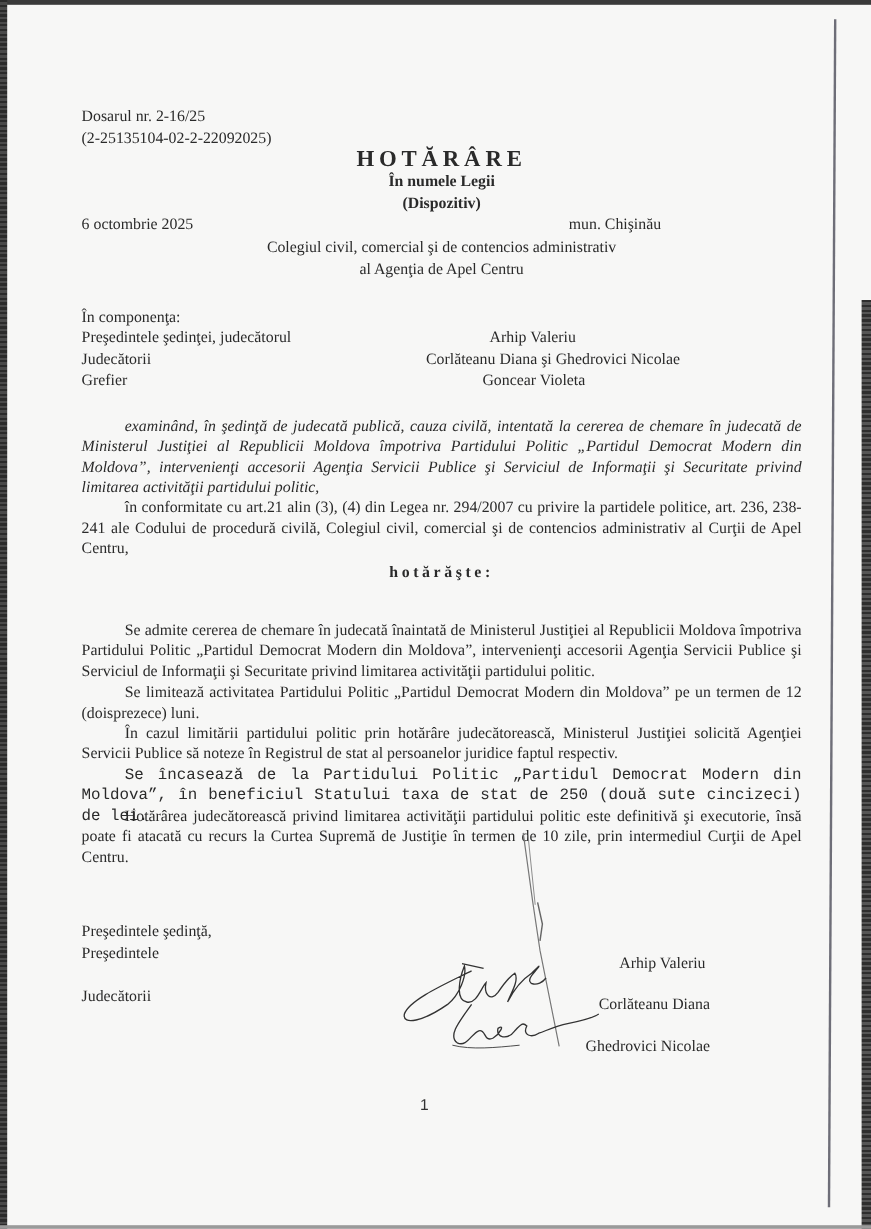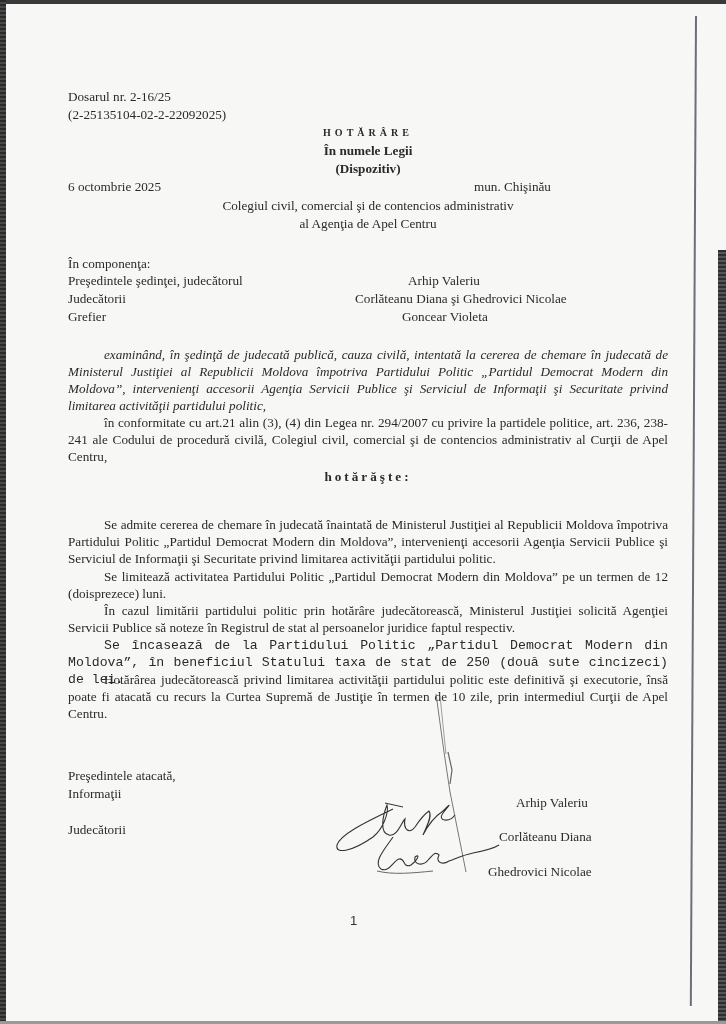--- a/index.html
+++ b/index.html
@@ -26,21 +26,21 @@
     .rule-right {
       position: absolute; left: 695px; top: 16px; width: 2px; height: 990px;
       background: #6e6e78; transform: rotate(0.3deg); transform-origin: top;
     }
     .page {
       position: absolute; left: 68px; top: 88px; width: 600px;
       font-size: 13.2px; line-height: 17px;
     }
     .abs { position: absolute; white-space: nowrap; }
     .center { left: 0; right: 0; text-align: center; }
-    .title { font-weight: bold; letter-spacing: 4px; font-size: 10px; }
+    .title { font-weight: bold; letter-spacing: 4px; font-size: 19px; }
     .bold { font-weight: bold; }
     .para {
       position: absolute; left: 0; width: 600px; text-align: justify;
       text-indent: 36px; margin: 0;
     }
     .spaced { letter-spacing: 3px; font-weight: bold; }
     .sig-svg { position: absolute; }
     .page-num { font-family: "Liberation Sans", sans-serif; font-size: 13px; color: #333; }
   </style>
 </head>
@@ -75,22 +75,22 @@
   <p class="para" style="top:258px;font-style:italic;">examinând, în şedinţă de judecată publică, cauza civilă, intentată la cererea de chemare în judecată de Ministerul Justiţiei al Republicii Moldova împotriva Partidului Politic „Partidul Democrat Modern din Moldova”, intervenienţi accesorii Agenţia Servicii Publice şi Serviciul de Informaţii şi Securitate privind limitarea activităţii partidului politic,</p>
   <p class="para" style="top:326px;">în conformitate cu art.21 alin (3), (4) din Legea nr. 294/2007 cu privire la partidele politice, art. 236, 238-241 ale Codului de procedură civilă, Colegiul civil, comercial şi de contencios administrativ al Curţii de Apel Centru,</p>
   <div class="abs center spaced" style="top:380px;">hotărăşte:</div>
 
   <p class="para" style="top:428px;">Se admite cererea de chemare în judecată înaintată de Ministerul Justiţiei al Republicii Moldova împotriva Partidului Politic „Partidul Democrat Modern din Moldova”, intervenienţi accesorii Agenţia Servicii Publice şi Serviciul de Informaţii şi Securitate privind limitarea activităţii partidului politic.</p>
   <p class="para" style="top:480px;">Se limitează activitatea Partidului Politic „Partidul Democrat Modern din Moldova” pe un termen de 12 (doisprezece) luni.</p>
   <p class="para" style="top:514px;">În cazul limitării partidului politic prin hotărâre judecătorească, Ministerul Justiţiei solicită Agenţiei Servicii Publice să noteze în Registrul de stat al persoanelor juridice faptul respectiv.</p>
   <p class="para" style="top:549px;font-family:Liberation Mono, monospace;">Se încasează de la Partidului Politic „Partidul Democrat Modern din Moldova”, în beneficiul Statului taxa de stat de 250 (două sute cincizeci) de lei.</p>
   <p class="para" style="top:583px;">Hotărârea judecătorească privind limitarea activităţii partidului politic este definitivă şi executorie, însă poate fi atacată cu recurs la Curtea Supremă de Justiţie în termen de 10 zile, prin intermediul Curţii de Apel Centru.</p>
 
-  <div class="abs" style="left:0; top:679px;">Preşedintele atacată,</div>
-  <div class="abs" style="left:0; top:697px;">Informaţii</div>
+  <div class="abs" style="left:0; top:679px;">Preşedintele şedinţă,</div>
+  <div class="abs" style="left:0; top:697px;">Preşedintele</div>
   <div class="abs" style="left:0; top:733px;">Judecătorii</div>
   <div class="abs" style="left:448px; top:706px;">Arhip Valeriu</div>
   <div class="abs" style="left:431px; top:740px;">Corlăteanu Diana</div>
   <div class="abs" style="left:420px; top:775px;">Ghedrovici Nicolae</div>
 
   <svg class="sig-svg" style="left:248px; top:604px;" width="190" height="200" viewBox="0 0 190 200">
     <path d="M120 2 L128 60 L134 100 L150 180" stroke="#777" stroke-width="1" fill="none"></path>
     <path d="M124 4 L130 62" stroke="#888" stroke-width="0.8" fill="none"></path>
     <path d="M132 60 L136 78 L134 92" stroke="#666" stroke-width="1.2" fill="none"></path>
   </svg>

